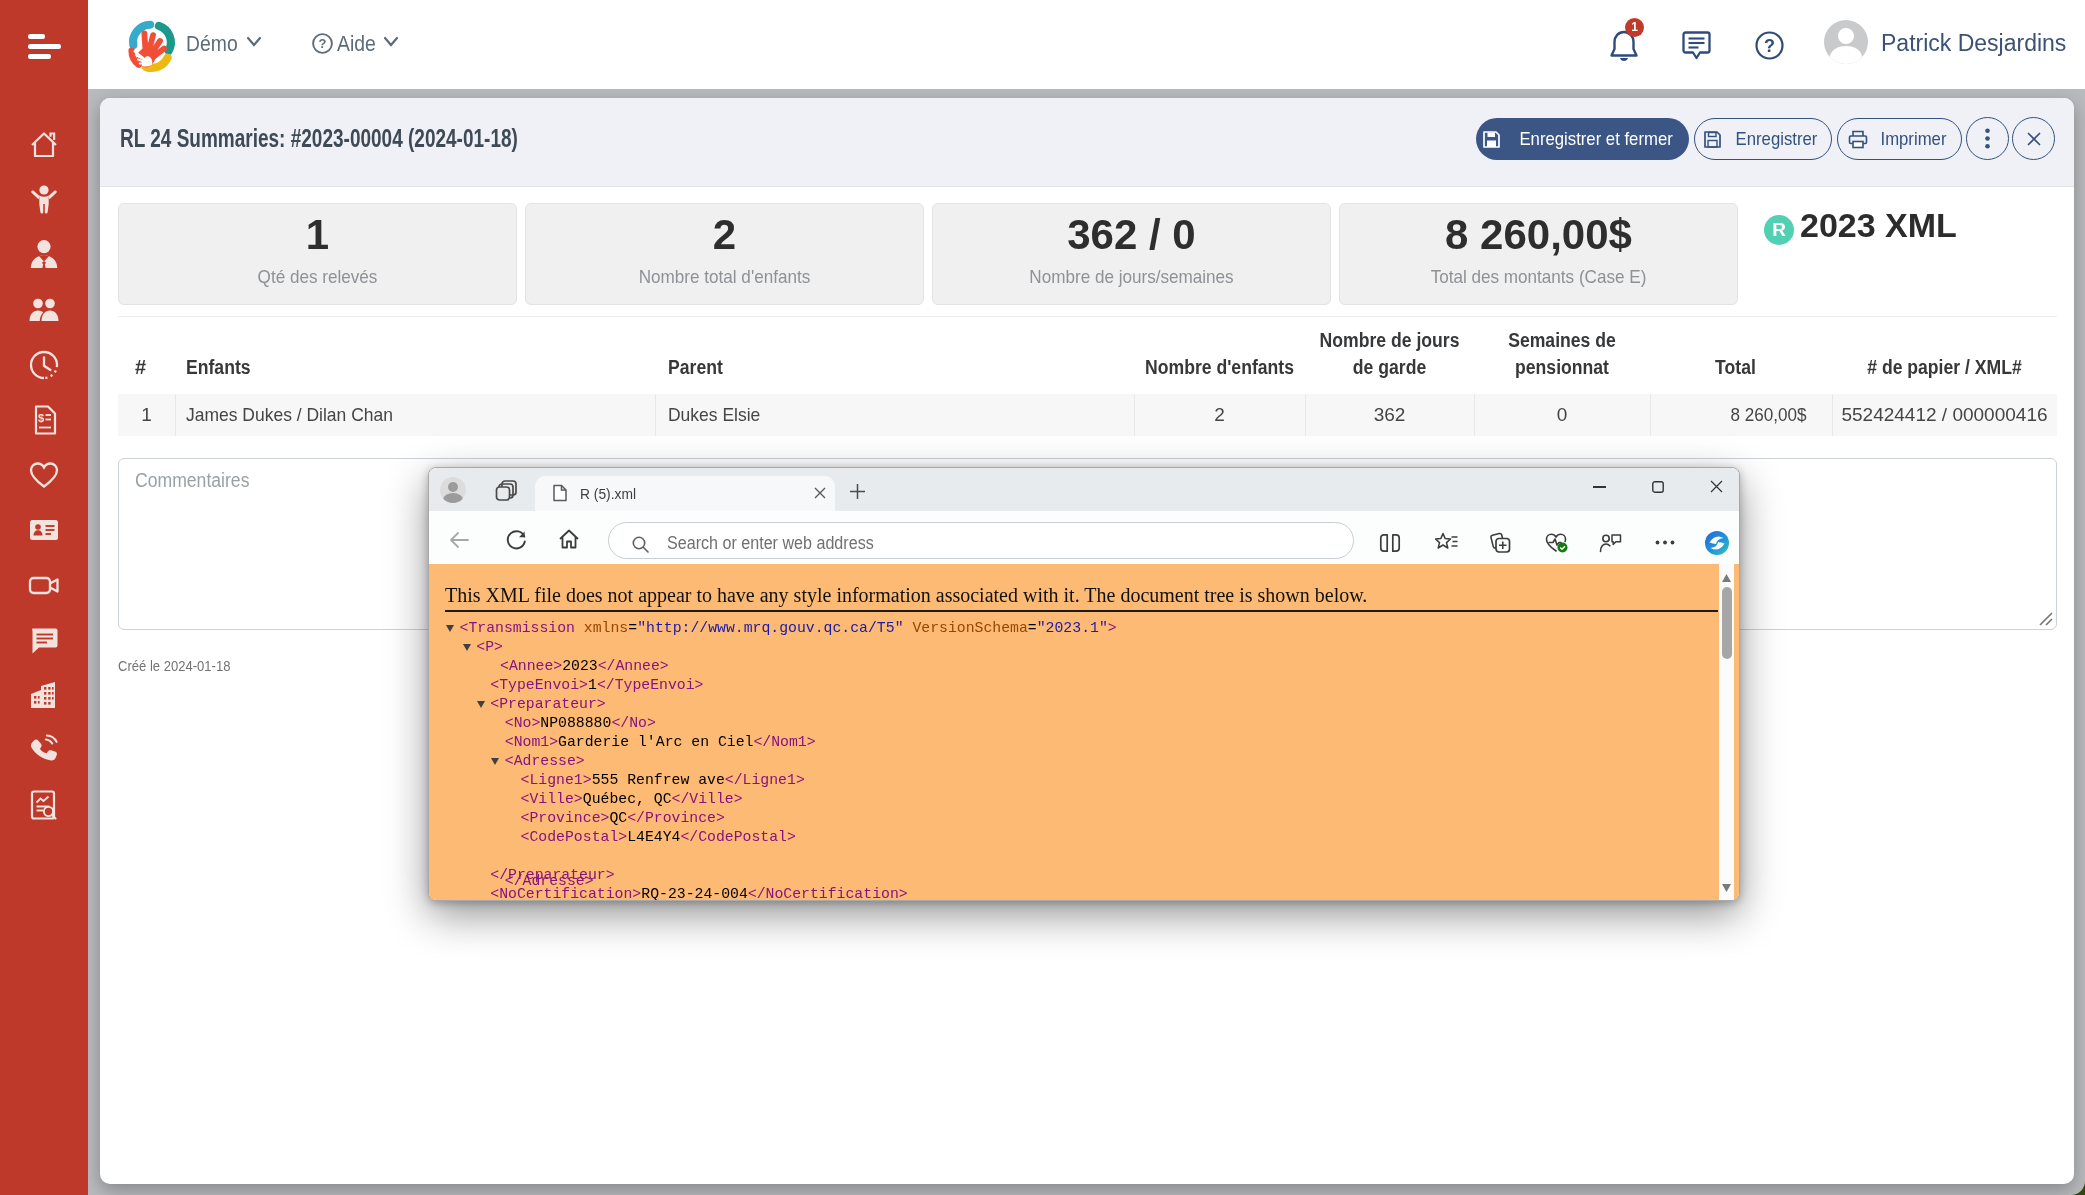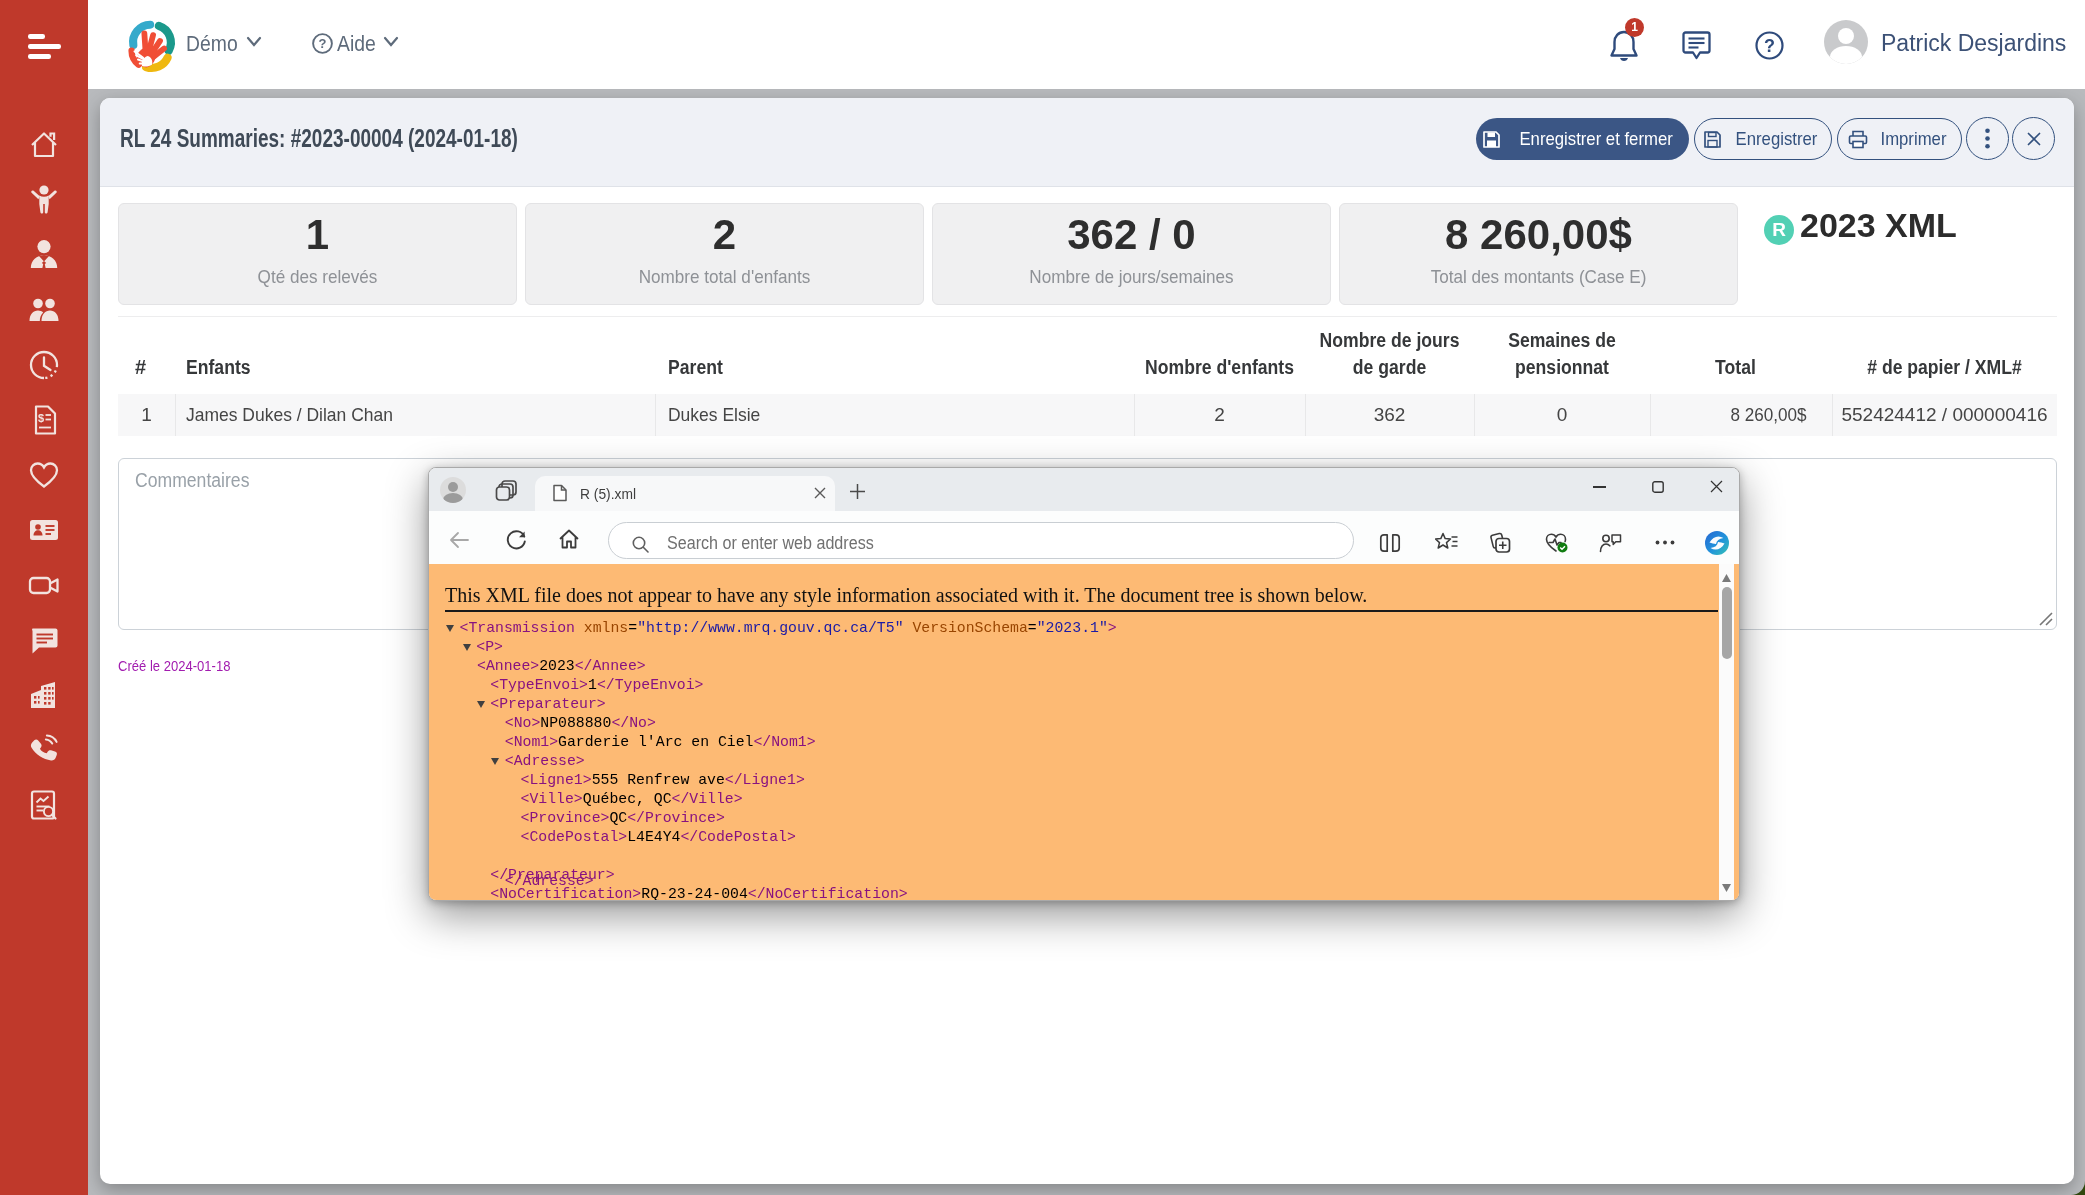--- a/index.html
+++ b/index.html
@@ -349,21 +349,21 @@
     <div class="td" style="left:1374px;top:306px;width:176px;text-align:center;">0</div>
     <div class="td" style="left:1550px;top:306px;width:157px;text-align:right;"><span style="display:inline-block;transform:scaleX(.9);transform-origin:100% 50%;">8 260,00$</span></div>
     <div class="td" style="left:1732px;top:306px;width:225px;text-align:center;">552424412 / 000000416</div>
 
     <div id="commentbox">
       <div style="position:absolute;left:16px;top:10px;font-size:20px;color:#99a1a8;"><span class="sx88l">Commentaires</span></div>
       <svg style="position:absolute;right:3px;bottom:3px;" width="14" height="14" viewBox="0 0 14 14">
           <path d="M13 1 L1 13 M13 7 L7 13" stroke="#777" stroke-width="1.6"></path>
         </svg>
     </div>
-    <div class="abs" style="left:18px;top:559px;font-size:15px;color:#a21caf;"><span style="transform:scaleX(.87);transform-origin:0 50%;display:inline-block;">Créé le 2024-01-18</span></div>
+    <div class="abs" style="left:18px;top:559px;font-size:15px;color:#737373;"><span style="transform:scaleX(.87);transform-origin:0 50%;display:inline-block;">Créé le 2024-01-18</span></div>
   </div>
   <div class="abs" id="bwin">
     <div id="tabbar">
 
       <div class="abs" style="left:11px;top:9px;width:26px;height:26px;border-radius:50%;background:#dcdcdc;overflow:hidden;">
         <div style="position:absolute;left:8px;top:5px;width:10px;height:10px;border-radius:50%;background:#9b9b9b;"></div>
         <div style="position:absolute;left:3px;top:16px;width:20px;height:13px;border-radius:50% 50% 0 0;background:#9b9b9b;"></div>
       </div>
 
       <svg class="abs" style="left:66px;top:11px;" width="23" height="23" viewBox="0 0 23 23">
@@ -463,21 +463,21 @@
       </svg>
     </div>
     <div id="bcontent">
       <div class="abs" style="left:16px;top:20px;font-family:'Liberation Serif',serif;font-size:20px;color:#111;">This XML file does not appear to have any style information associated with it. The document tree is shown below.</div>
       <div class="abs" style="left:16px;top:46px;width:1273px;height:2px;background:#1a1a1a;"></div>
 
       <div class="arr" style="left:17.0px;top:55px;"></div>
       <div class="xline mono" style="left:30.5px;top:55px;"><span class="tg">&lt;Transmission</span> <span class="an">xmlns</span><span class="tx">=</span><span class="av">"http://www.mrq.gouv.qc.ca/T5"</span> <span class="an">VersionSchema</span><span class="tx">=</span><span class="av">"2023.1"</span><span class="tg">&gt;</span></div>
       <div class="arr" style="left:33.8px;top:74px;"></div>
       <div class="xline mono" style="left:47.3px;top:74px;"><span class="tg">&lt;P&gt;</span></div>
-      <div class="xline mono" style="left:48px;top:93px;"><span class="tg">&lt;Annee&gt;</span><span class="tx">2023</span><span class="tg">&lt;/Annee&gt;</span></div>
+      <div class="xline mono" style="left:71px;top:93px;"><span class="tg">&lt;Annee&gt;</span><span class="tx">2023</span><span class="tg">&lt;/Annee&gt;</span></div>
       <div class="xline mono" style="left:61.3px;top:112px;"><span class="tg">&lt;TypeEnvoi&gt;</span><span class="tx">1</span><span class="tg">&lt;/TypeEnvoi&gt;</span></div>
       <div class="arr" style="left:47.8px;top:131px;"></div>
       <div class="xline mono" style="left:61.3px;top:131px;"><span class="tg">&lt;Preparateur&gt;</span></div>
       <div class="xline mono" style="left:75.8px;top:150px;"><span class="tg">&lt;No&gt;</span><span class="tx">NP088880</span><span class="tg">&lt;/No&gt;</span></div>
       <div class="xline mono" style="left:75.8px;top:169px;"><span class="tg">&lt;Nom1&gt;</span><span class="tx">Garderie l'Arc en Ciel</span><span class="tg">&lt;/Nom1&gt;</span></div>
       <div class="arr" style="left:62.3px;top:188px;"></div>
       <div class="xline mono" style="left:75.8px;top:188px;"><span class="tg">&lt;Adresse&gt;</span></div>
       <div class="xline mono" style="left:91.6px;top:207px;"><span class="tg">&lt;Ligne1&gt;</span><span class="tx">555 Renfrew ave</span><span class="tg">&lt;/Ligne1&gt;</span></div>
       <div class="xline mono" style="left:91.6px;top:226px;"><span class="tg">&lt;Ville&gt;</span><span class="tx">Québec, QC</span><span class="tg">&lt;/Ville&gt;</span></div>
       <div class="xline mono" style="left:91.6px;top:245px;"><span class="tg">&lt;Province&gt;</span><span class="tx">QC</span><span class="tg">&lt;/Province&gt;</span></div>

